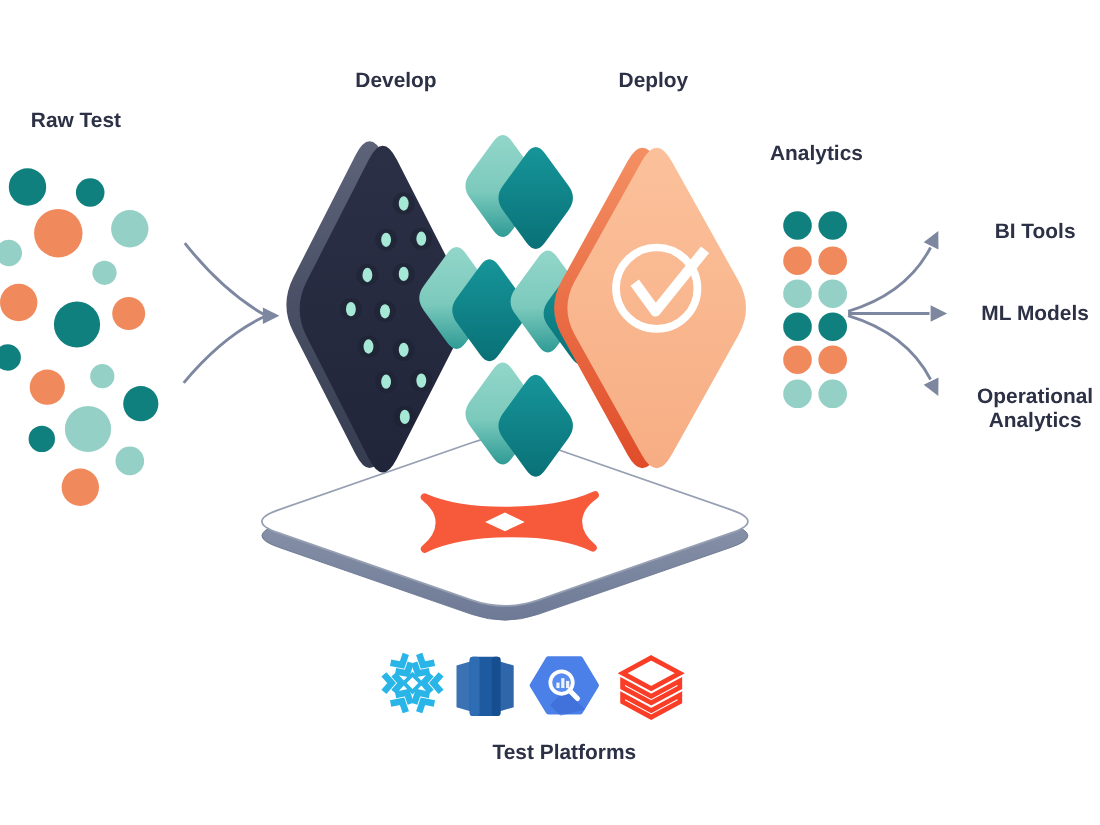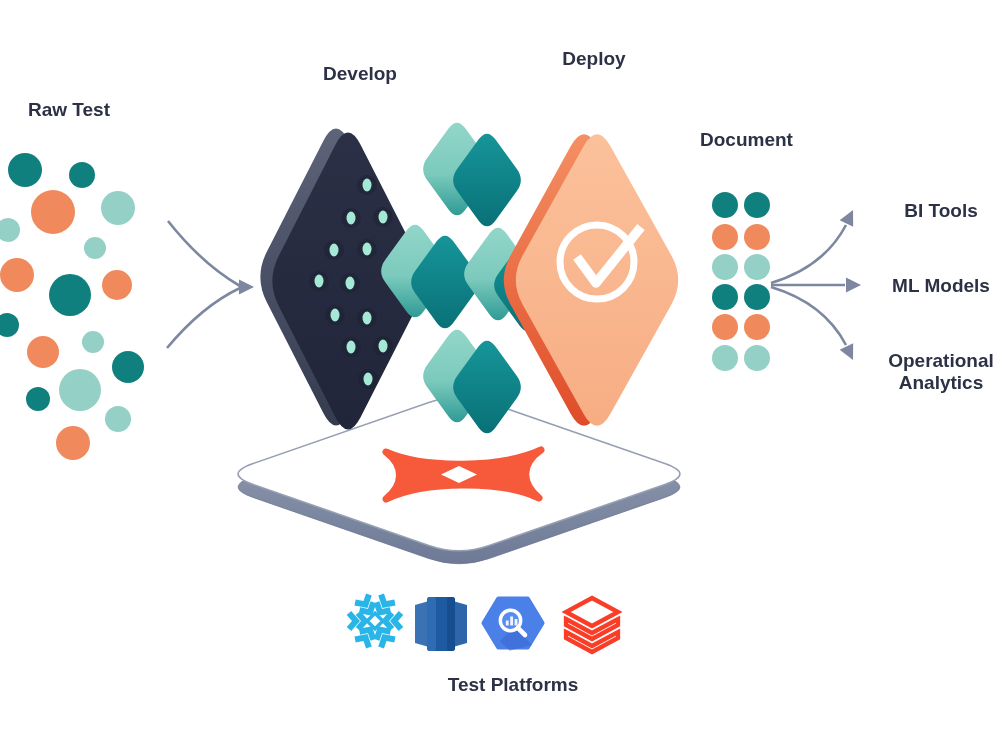--- a/index.html
+++ b/index.html
@@ -219,22 +219,22 @@
     <g transform="translate(592,624)" stroke="#fa3d26" fill="none" stroke-width="4.3" stroke-linejoin="miter">
       <path d="M 0,-26 L 26,-12 L 0,2 L -26,-12 Z"></path>
       <path d="M -26,-5 L 0,9 L 26,-5 L 26,1 L 0,15 L -26,1 Z"></path>
       <path d="M -26,8 L 0,22 L 26,8 L 26,14 L 0,28 L -26,14 Z"></path>
     </g>
   </svg>
 
   <div class="lbl" style="left:28px;top:99px;">Raw Test</div>
 
   <div class="lbl center" style="left:300px;top:63px;width:120px;">Develop</div>
-  <div class="lbl center" style="left:534px;top:48px;width:120px;">Deploy</div>
-
-  <div class="lbl" style="left:700px;top:129px;">Document</div>
+  <div class="lbl center" style="left:534px;top:63px;width:120px;">Deploy</div>
+
+  <div class="lbl" style="left:700px;top:129px;">Analytics</div>
 
   <div class="lbl center" style="left:866px;top:200px;width:150px;">BI Tools</div>
   <div class="lbl center" style="left:866px;top:275px;width:150px;">ML Models</div>
   <div class="lbl center" style="left:866px;top:350px;width:150px;">Operational Analytics</div>
 
   <div class="lbl center" style="left:418px;top:674px;width:190px;">Test Platforms</div>
 </div>
 
 </body></html>

